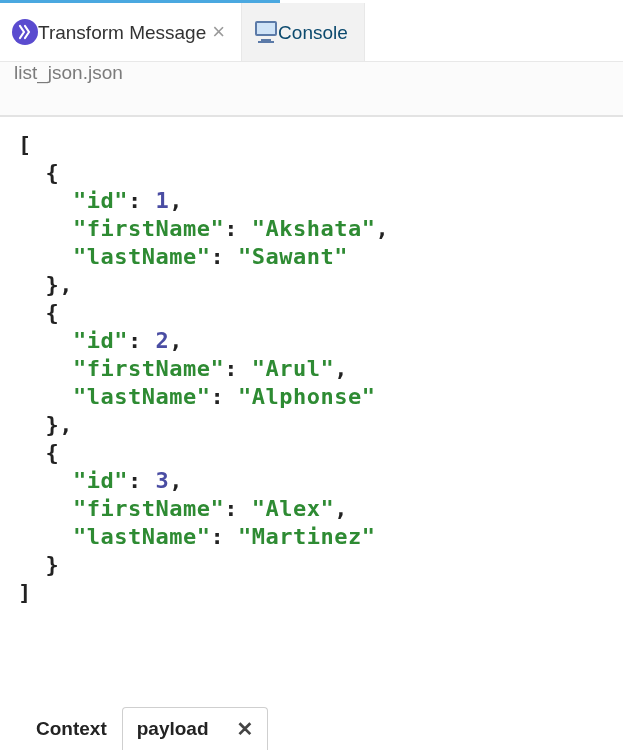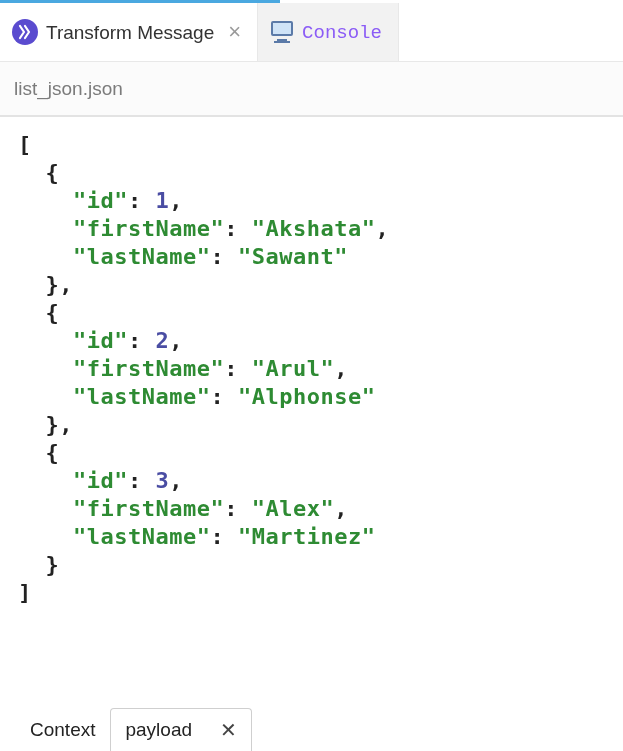--- a/index.html
+++ b/index.html
@@ -21,34 +21,33 @@
     
     .tabstrip {
       display: flex;
       align-items: stretch;
       height: 59px;
       border-bottom: 1px solid #e8e8e8;
     }
     .tab {
       display: flex;
       align-items: center;
-      gap: 8px;
+      gap: 0;
       padding: 0 16px 0 12px;
       font-size: 19px;
       color: #333;
       border-right: 1px solid #e8e8e8;
       white-space: nowrap;
     }
     .tab.active {
       background: #fff;
     }
     .tab.inactive {
       background: #f2f2f2;
-      color: #8b5cf6;
-      font-family: Liberation Mono, monospace;
+      color: #0c4a6e;
     }
     .tab .label {
       padding-top: 2px;
     }
     .tab .close {
       color: #9a9a9a;
       font-size: 22px;
       font-weight: 400;
       margin-left: 6px;
       line-height: 1;
@@ -108,21 +107,21 @@
       width: 6px; height: 6px;
       border-radius: 50%;
       background: #e8c34a;
       top: 12px; left: 12px;
     }
 
     
     .filebar {
       height: 55px;
       display: flex;
-      align-items: center;
+      align-items: flex-start;
       padding: 0 14px;
       background: #fbfbfb;
       border-bottom: 2px solid #e3e3e3;
       color: #7b7b7b;
       font-size: 19px;
     }
     
     .editor {
       flex: 1;
       padding: 14px 10px 10px 18px;
@@ -136,23 +135,24 @@
       overflow: auto;
     }
     .editor .k { color: #2e8b33; }   
     .editor .s { color: #2e8b33; }   
     .editor .n { color: #4a4da3; }   
     .editor .p { color: #222; }      
 
     
     .bottomtabs {
       display: flex;
-      align-items: center;
+      align-items: flex-start;
       height: 44px;
-      padding-left: 15px;
+      padding-left: 21px;
+      font-weight: bold;
     }
     .btab {
       padding: 10px 14px 10px 14px;
       font-size: 19px;
       color: #232323;
       border: 1.5px solid transparent;
       border-bottom: none;
       border-radius: 4px 4px 0 0;
       display: flex;
       align-items: center;

